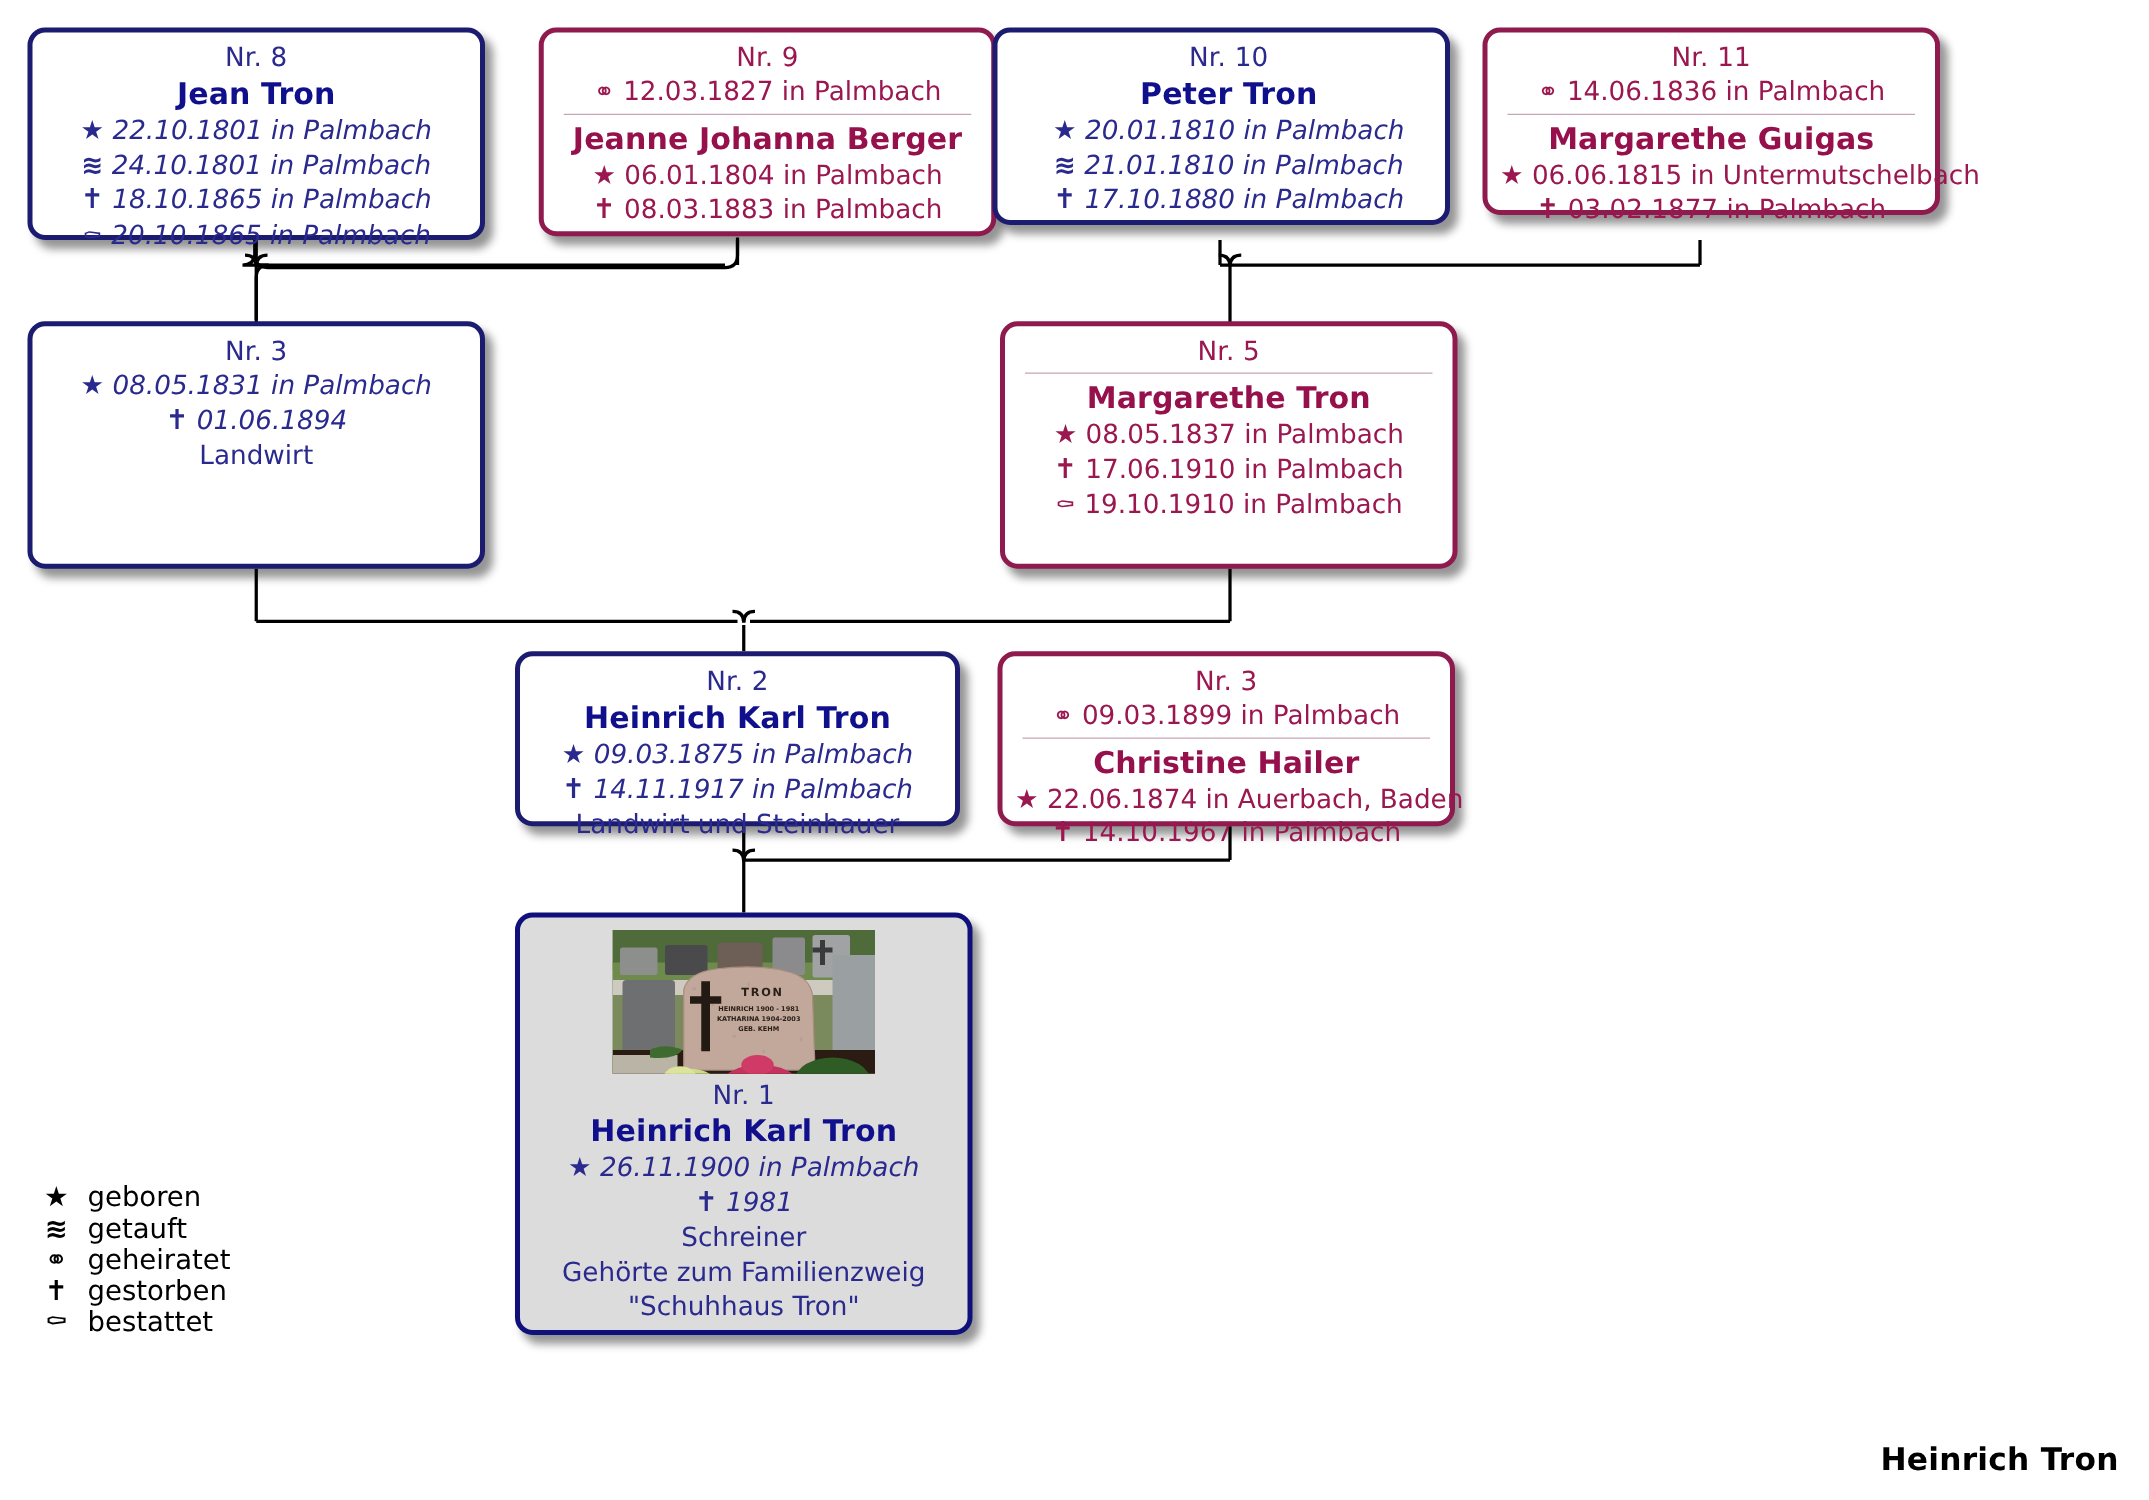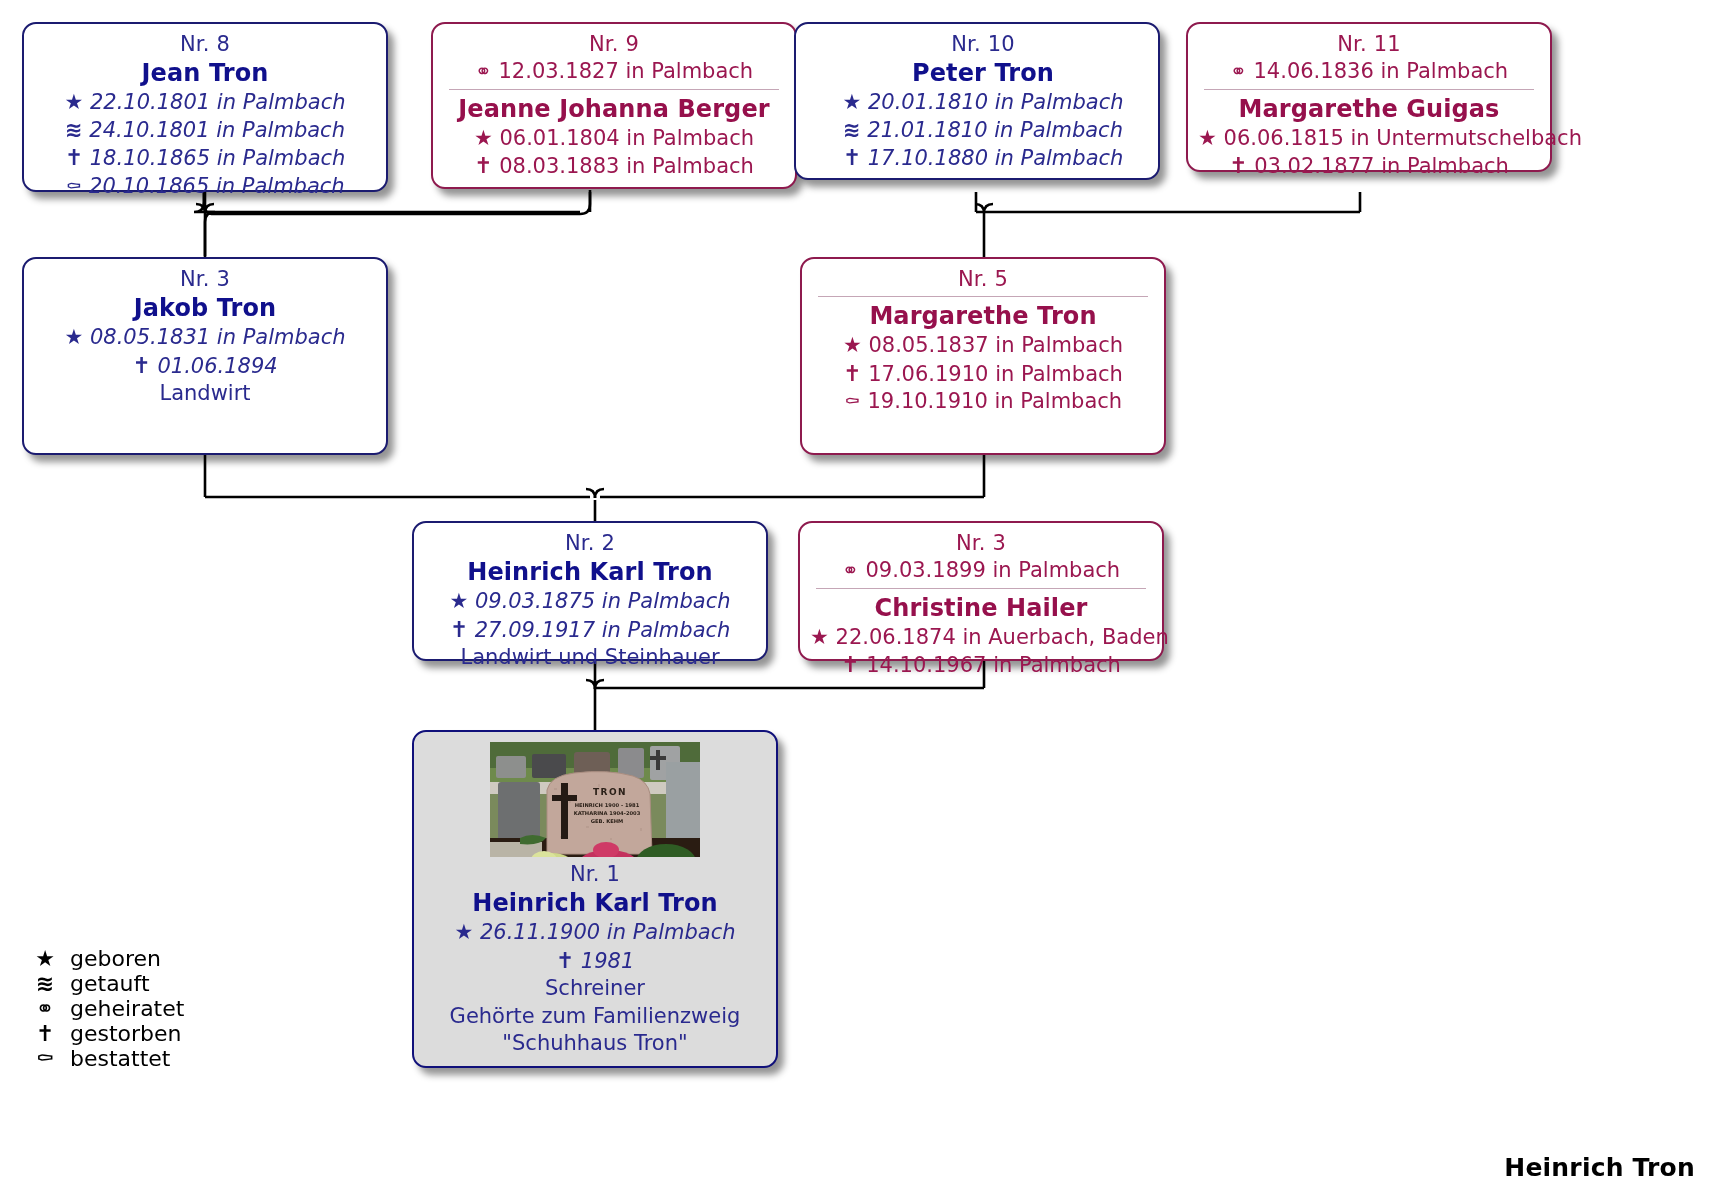--- a/index.html
+++ b/index.html
@@ -15,21 +15,21 @@
 
   
   #lines { position:absolute; left:0; top:0; width:1719px; height:1200px; z-index:1; }
 
   
   .box {
     position:absolute;
     z-index:3;
     border-radius:14px;
     background:#ffffff;
-    border:2px solid #a3a3a3;
+    border:4px solid #a3a3a3;
     box-shadow:6px 7px 7px rgba(0,0,0,0.42);
     padding:7px 10px 8px 10px;
     text-align:center;
     line-height:1.30;
   }
   .box.male   { border-color:#1b1b70; color:#1b1b8c; }
   .box.female { border-color:#8e1a4e; color:#9b1750; }
   .box.focus  { background:#dcdcdc; border-color:#10107a; }
 
   .nr {
@@ -242,21 +242,20 @@
       <span>06.06.1815 in Untermutschelbach</span>
     </div>
     <div class="evt">
       <span class="sym death">✝</span>
       <span>03.02.1877 in Palmbach</span>
     </div>
   </div>
 
   <div class="box male" style="left:22px; top:257px; width:366px; height:198px;">
     <div class="nr">Nr. 3</div>
-    <div class="name">Jakob Tron</div>
     <div class="evt">
       <span class="sym birth">★</span>
       <span>08.05.1831 in Palmbach</span>
     </div>
     <div class="evt">
       <span class="sym death">✝</span>
       <span>01.06.1894</span>
     </div>
     <div class="occ">Landwirt</div>
   </div>
@@ -281,21 +280,21 @@
 
   <div class="box male" style="left:412px; top:521px; width:356px; height:140px;">
     <div class="nr">Nr. 2</div>
     <div class="name">Heinrich Karl Tron</div>
     <div class="evt">
       <span class="sym birth">★</span>
       <span>09.03.1875 in Palmbach</span>
     </div>
     <div class="evt">
       <span class="sym death">✝</span>
-      <span>27.09.1917 in Palmbach</span>
+      <span>14.11.1917 in Palmbach</span>
     </div>
     <div class="occ">Landwirt und Steinhauer</div>
   </div>
 
   <div class="box female" style="left:798px; top:521px; width:366px; height:140px;">
     <div class="nr">Nr. 3</div>
     <div class="marr">
       <span class="sym marr">⚭</span>
       <span>09.03.1899 in Palmbach</span>
     </div>

